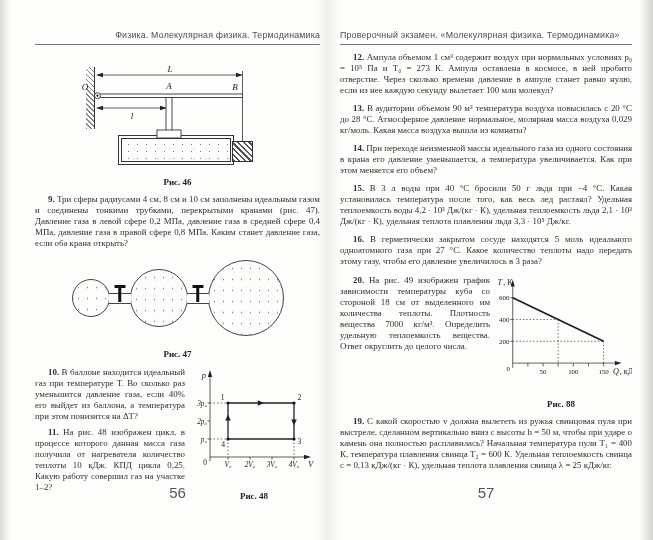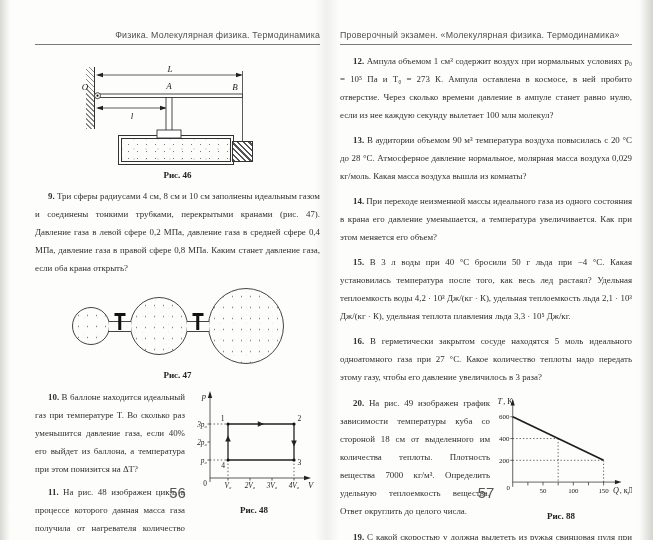--- a/index.html
+++ b/index.html
@@ -10,23 +10,23 @@
   .edge-right{right:0;width:14px;background:linear-gradient(270deg,#d3d3cf,rgba(255,255,255,0));}
   .spine{position:absolute;top:0;left:315px;width:24px;height:100%;pointer-events:none;
          background:linear-gradient(90deg,rgba(0,0,0,0),rgba(0,0,0,0.055) 50%,rgba(0,0,0,0));}
   .page{position:absolute;top:0;height:540px;}
   .page-left{left:35px;width:285px;}
   .page-right{left:340px;width:292px;}
   .running-head{margin-top:30px;padding-bottom:4px;border-bottom:1px solid #7a7a7a;
     font-family:"Liberation Sans",sans-serif;font-size:8.8px;color:#4f4f4f;letter-spacing:.2px;}
   .head-right{text-align:right;}
   .head-left{text-align:left;}
-  p.problem{font-size:8.9px;line-height:18px;text-align:justify;margin:7px 0 0;text-indent:13px;}
+  p.problem{font-size:8.9px;line-height:11px;text-align:justify;margin:7px 0 0;text-indent:13px;}
   p.problem b{font-weight:bold;}
-  .caption{font-size:9px;font-weight:bold;text-align:center;margin-top:3px;color:#222;}
+  .caption{font-size:9px;font-weight:bold;text-align:center;margin-top:10px;color:#222;}
   .pagenum{position:absolute;top:484px;left:0;width:100%;text-align:center;
     font-family:"Liberation Sans",sans-serif;font-size:15px;color:#555;}
   .row{display:flex;margin-top:6px;}
   .page-left .text-col{width:150px;margin-right:3px;}
   .page-left .fig-col{width:132px;}
   .page-right .text-col{width:150px;}
   .page-right .fig-col{width:142px;}
   .row p.problem{margin-top:5px;}
   .row p.problem:first-child{margin-top:2px;}
   

